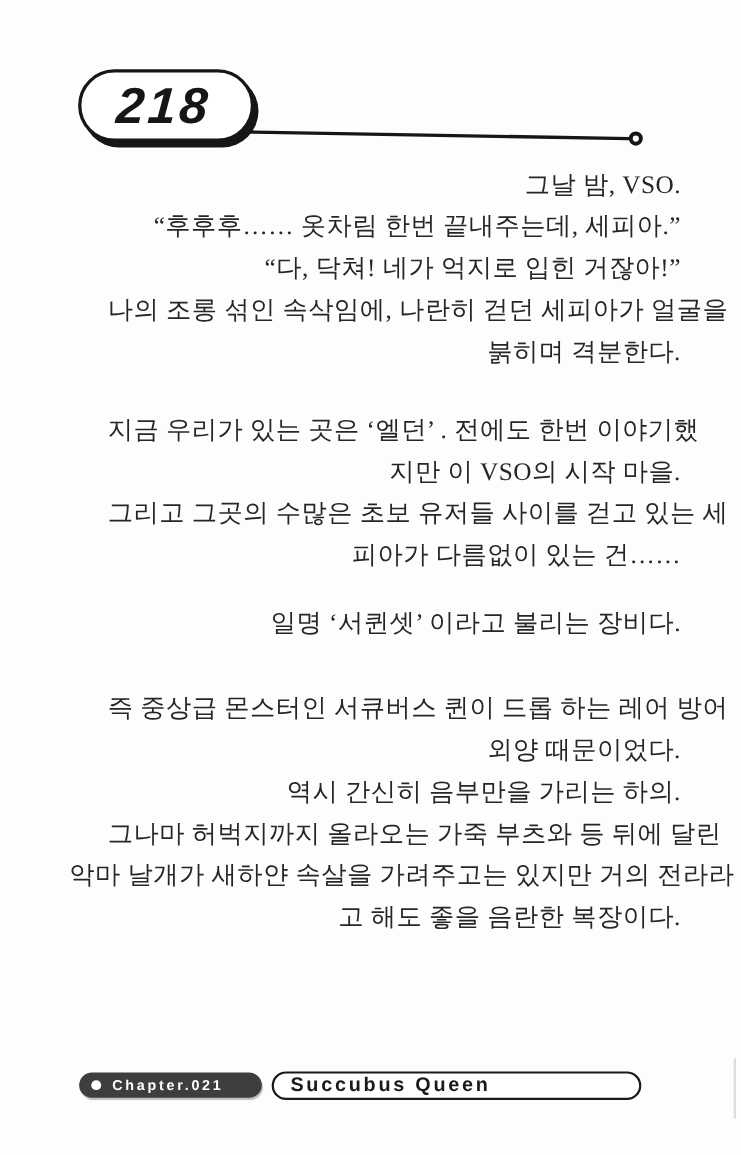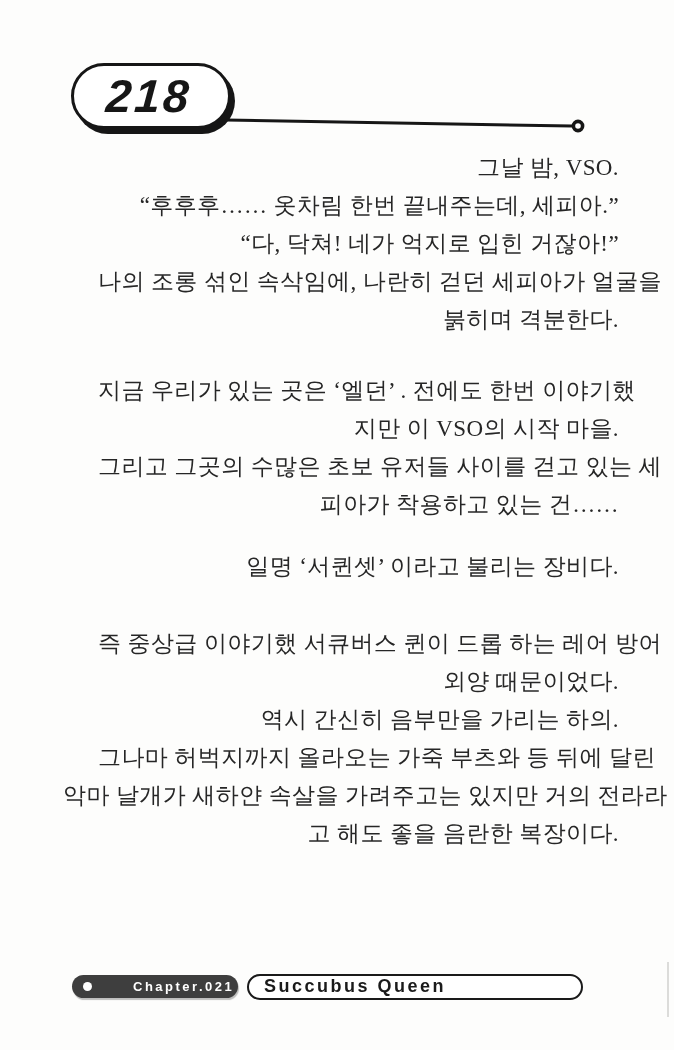--- a/index.html
+++ b/index.html
@@ -117,33 +117,33 @@
   <div class="body-text">
       <div class="line indent">그날 밤, VSO.</div>
       <div class="line indent">“후후후…… 옷차림 한번 끝내주는데, 세피아.”</div>
       <div class="line indent">“다, 닥쳐! 네가 억지로 입힌 거잖아!”</div>
       <div class="line indent">나의 조롱 섞인 속삭임에, 나란히 걷던 세피아가 얼굴을</div>
       <div class="line">붉히며 격분한다.</div>
       <div style="height: 33px;"></div>
       <div class="line indent">지금 우리가 있는 곳은 ‘엘던’ . 전에도 한번 이야기했</div>
       <div class="line">지만 이 VSO의 시작 마을.</div>
       <div class="line indent">그리고 그곳의 수많은 초보 유저들 사이를 걷고 있는 세</div>
-      <div class="line">피아가 착용하고 있는 건……</div>
+      <div class="line">피아가 다름없이 있는 건……</div>
       <div style="height: 24px;"></div>
       <div class="line indent">일명 ‘서퀸셋’ 이라고 불리는 장비다.</div>
       <div style="height: 39px;"></div>
-      <div class="line indent">즉 중상급 이야기했 서큐버스 퀸이 드롭 하는 레어 방어</div>
+      <div class="line indent">즉 중상급 몬스터인 서큐버스 퀸이 드롭 하는 레어 방어</div>
       <div class="line">외양 때문이었다.</div>
       <div class="line">역시 간신히 음부만을 가리는 하의.</div>
       <div class="line indent">그나마 허벅지까지 올라오는 가죽 부츠와 등 뒤에 달린</div>
       <div class="line">악마 날개가 새하얀 속살을 가려주고는 있지만 거의 전라라</div>
       <div class="line">고 해도 좋을 음란한 복장이다.</div>
     </div>
 
-  <div class="chapter-badge" style="background: rgb(62, 62, 62); gap: 31px;">
+  <div class="chapter-badge" style="background: rgb(62, 62, 62);">
     <span class="chapter-bullet"></span>
     <span class="chapter-label" style="color: rgb(255, 255, 255);">Chapter.021</span>
   </div>
   <div class="book-title-box">
     <span class="book-title">Succubus Queen</span>
   </div>
   <div class="page-edge-artifact"></div>
 
 </div>
 

